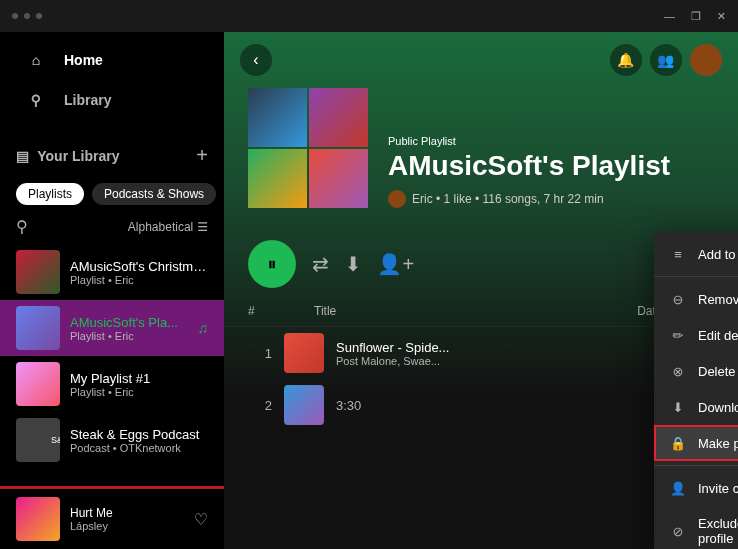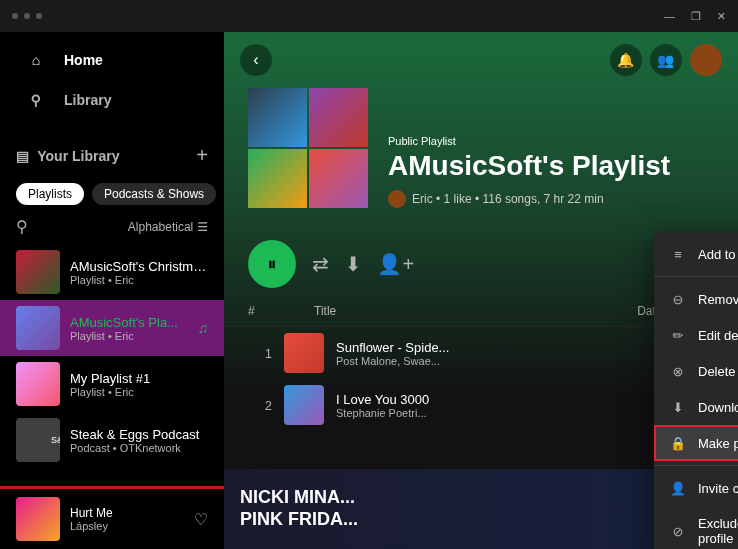--- a/index.html
+++ b/index.html
@@ -443,35 +443,24 @@
         <div class="track-thumb track-thumb-1"></div>
         <div class="track-info">
           <div class="track-name">Sunflower - Spide...</div>
           <div class="track-artist">Post Malone, Swae...</div>
         </div>
         <div class="track-duration">2:38</div>
       </div>
       <div class="track-row">
         <div class="track-num-cell">2</div>
         <div class="track-thumb track-thumb-2"></div>
-        <div class="track-info">
-          <div class="track-name">I Love You 3000</div>
-          <div class="track-artist">Stephanie Poetri...</div>
-        </div>
         <div class="track-duration">3:30</div>
       </div>
     </div>
 
-    <div class="promo-banner">
-      <div class="promo-text">
-        <div>NICKI MINA...</div>
-        <div>PINK FRIDA...</div>
-      </div>
-      <div class="promo-logo">Spotify</div>
-    </div>
 
     <div class="context-menu">
       <div class="context-item">
         <span class="context-icon">≡</span>
         <span class="context-label">Add to queue</span>
       </div>
       <div class="context-divider"></div>
       <div class="context-item">
         <span class="context-icon">⊖</span>
         <span class="context-label">Remove from profile</span>

